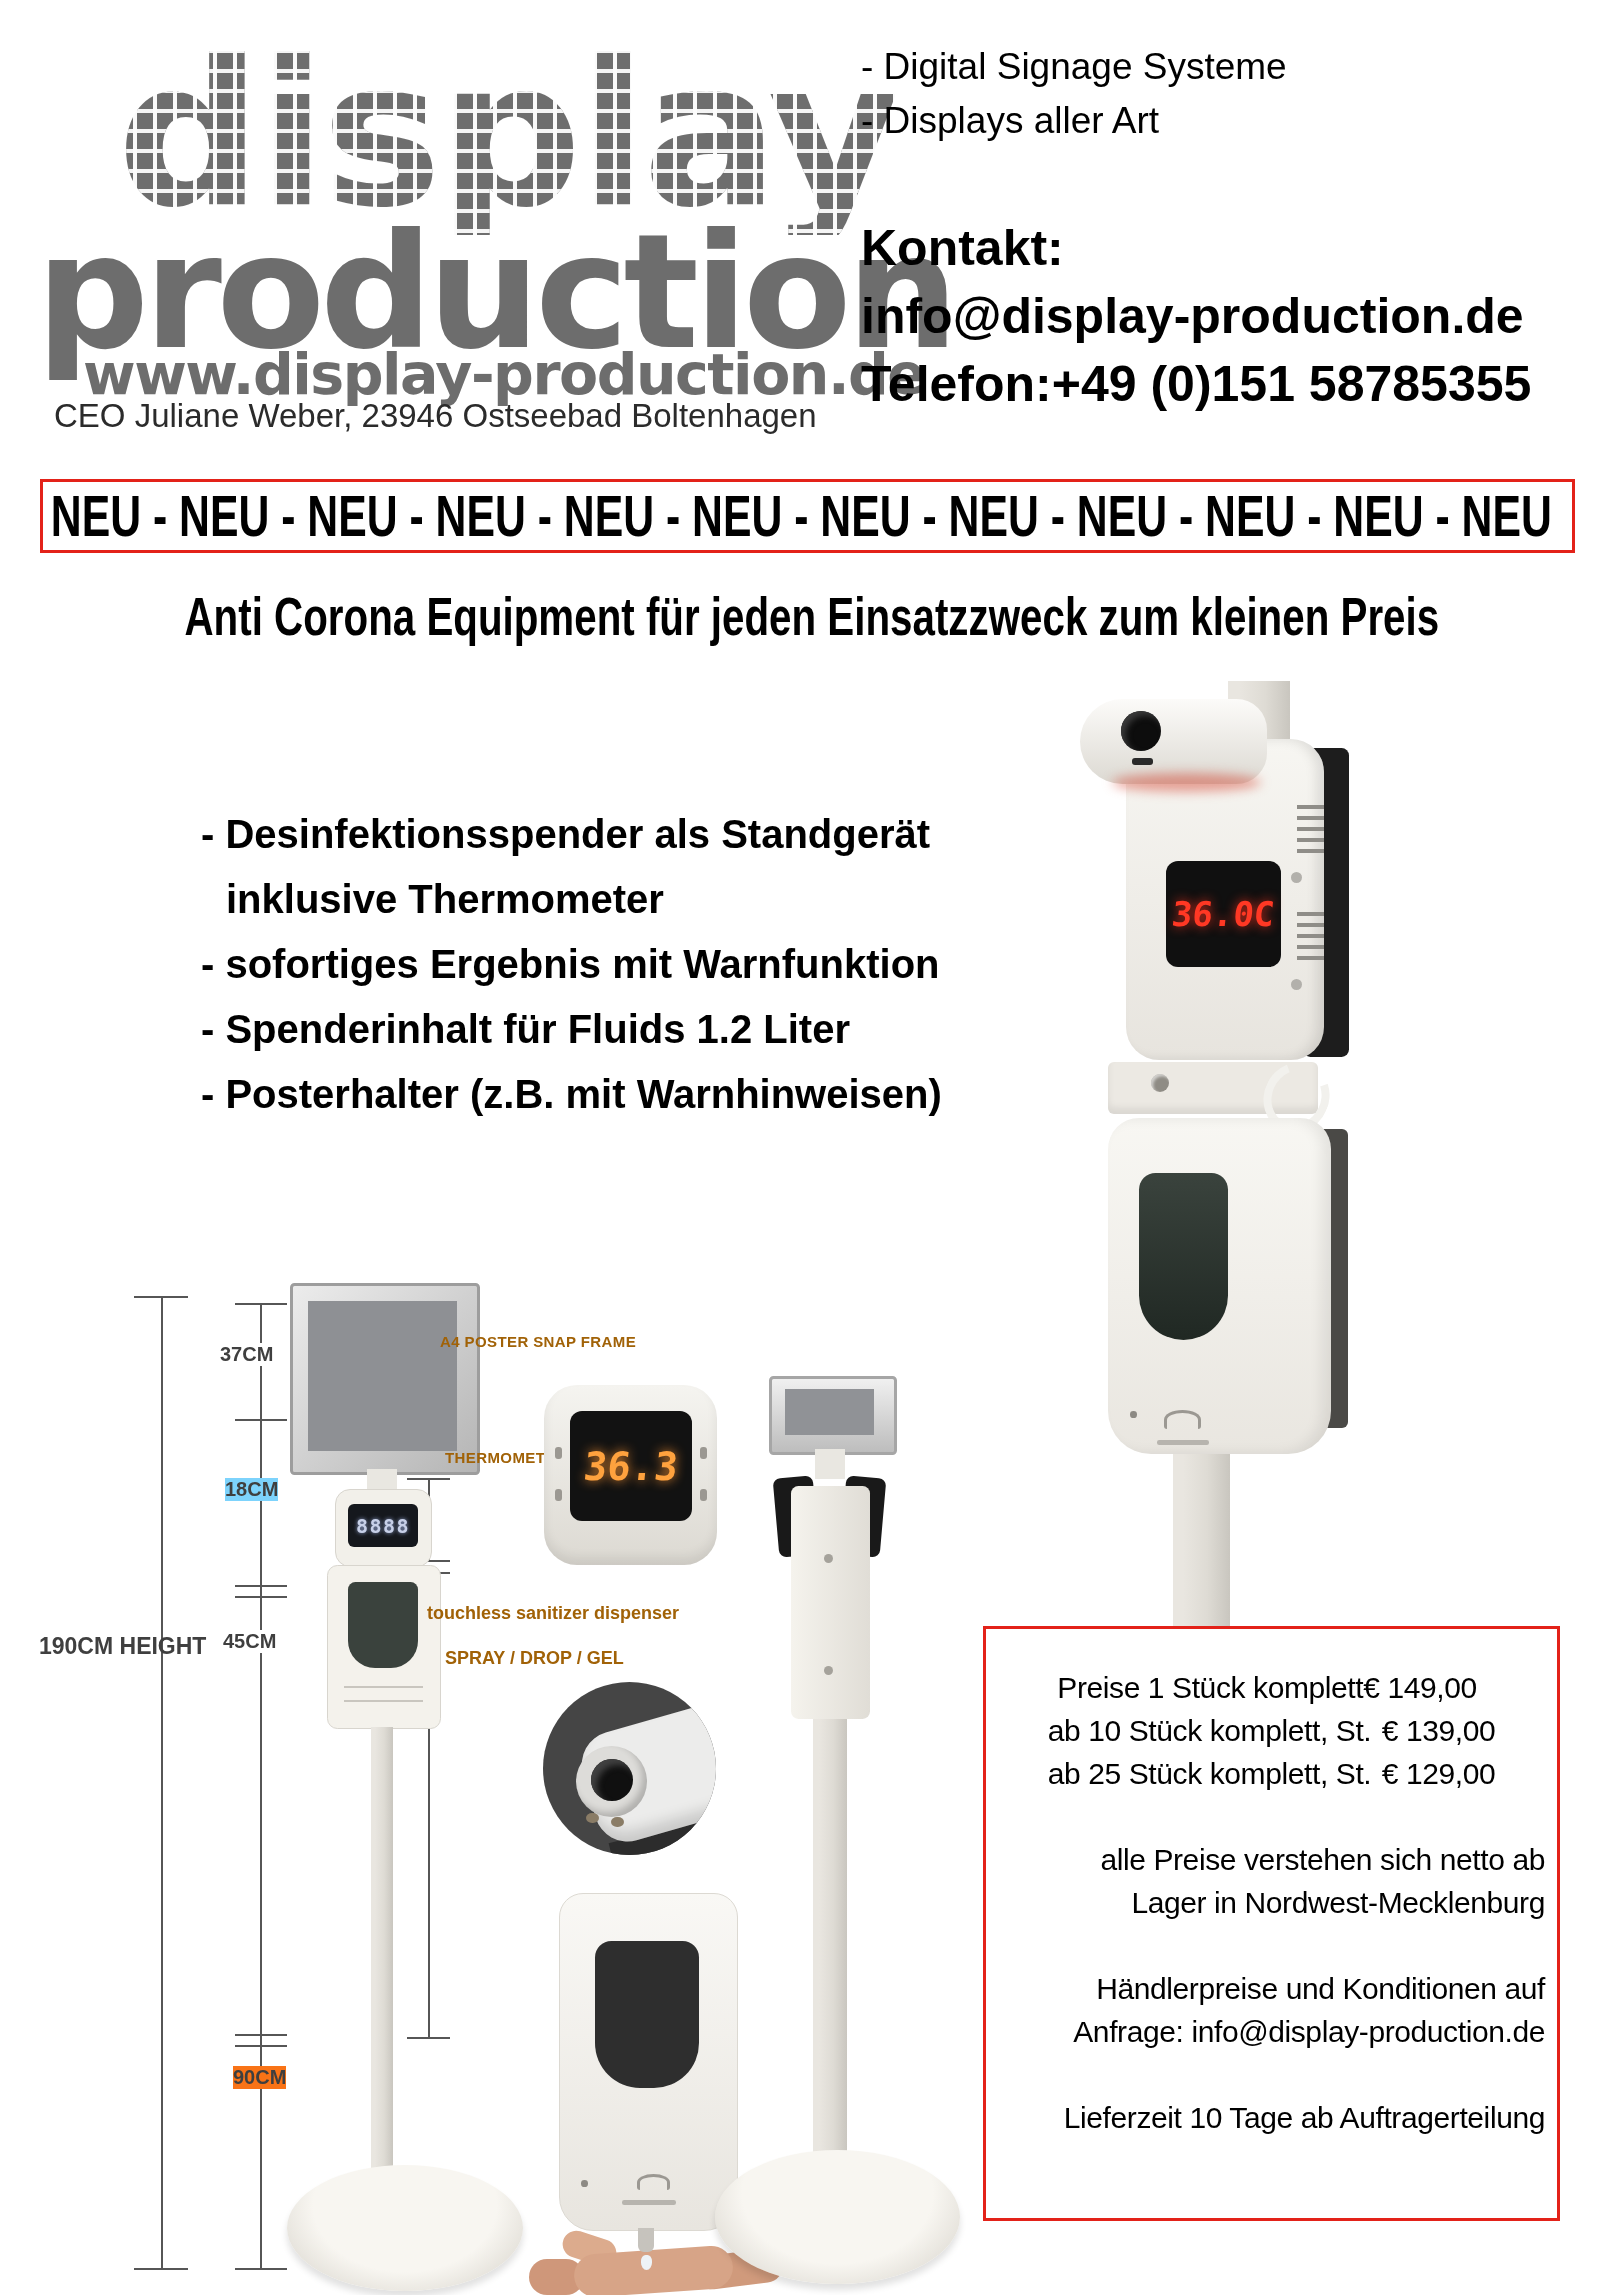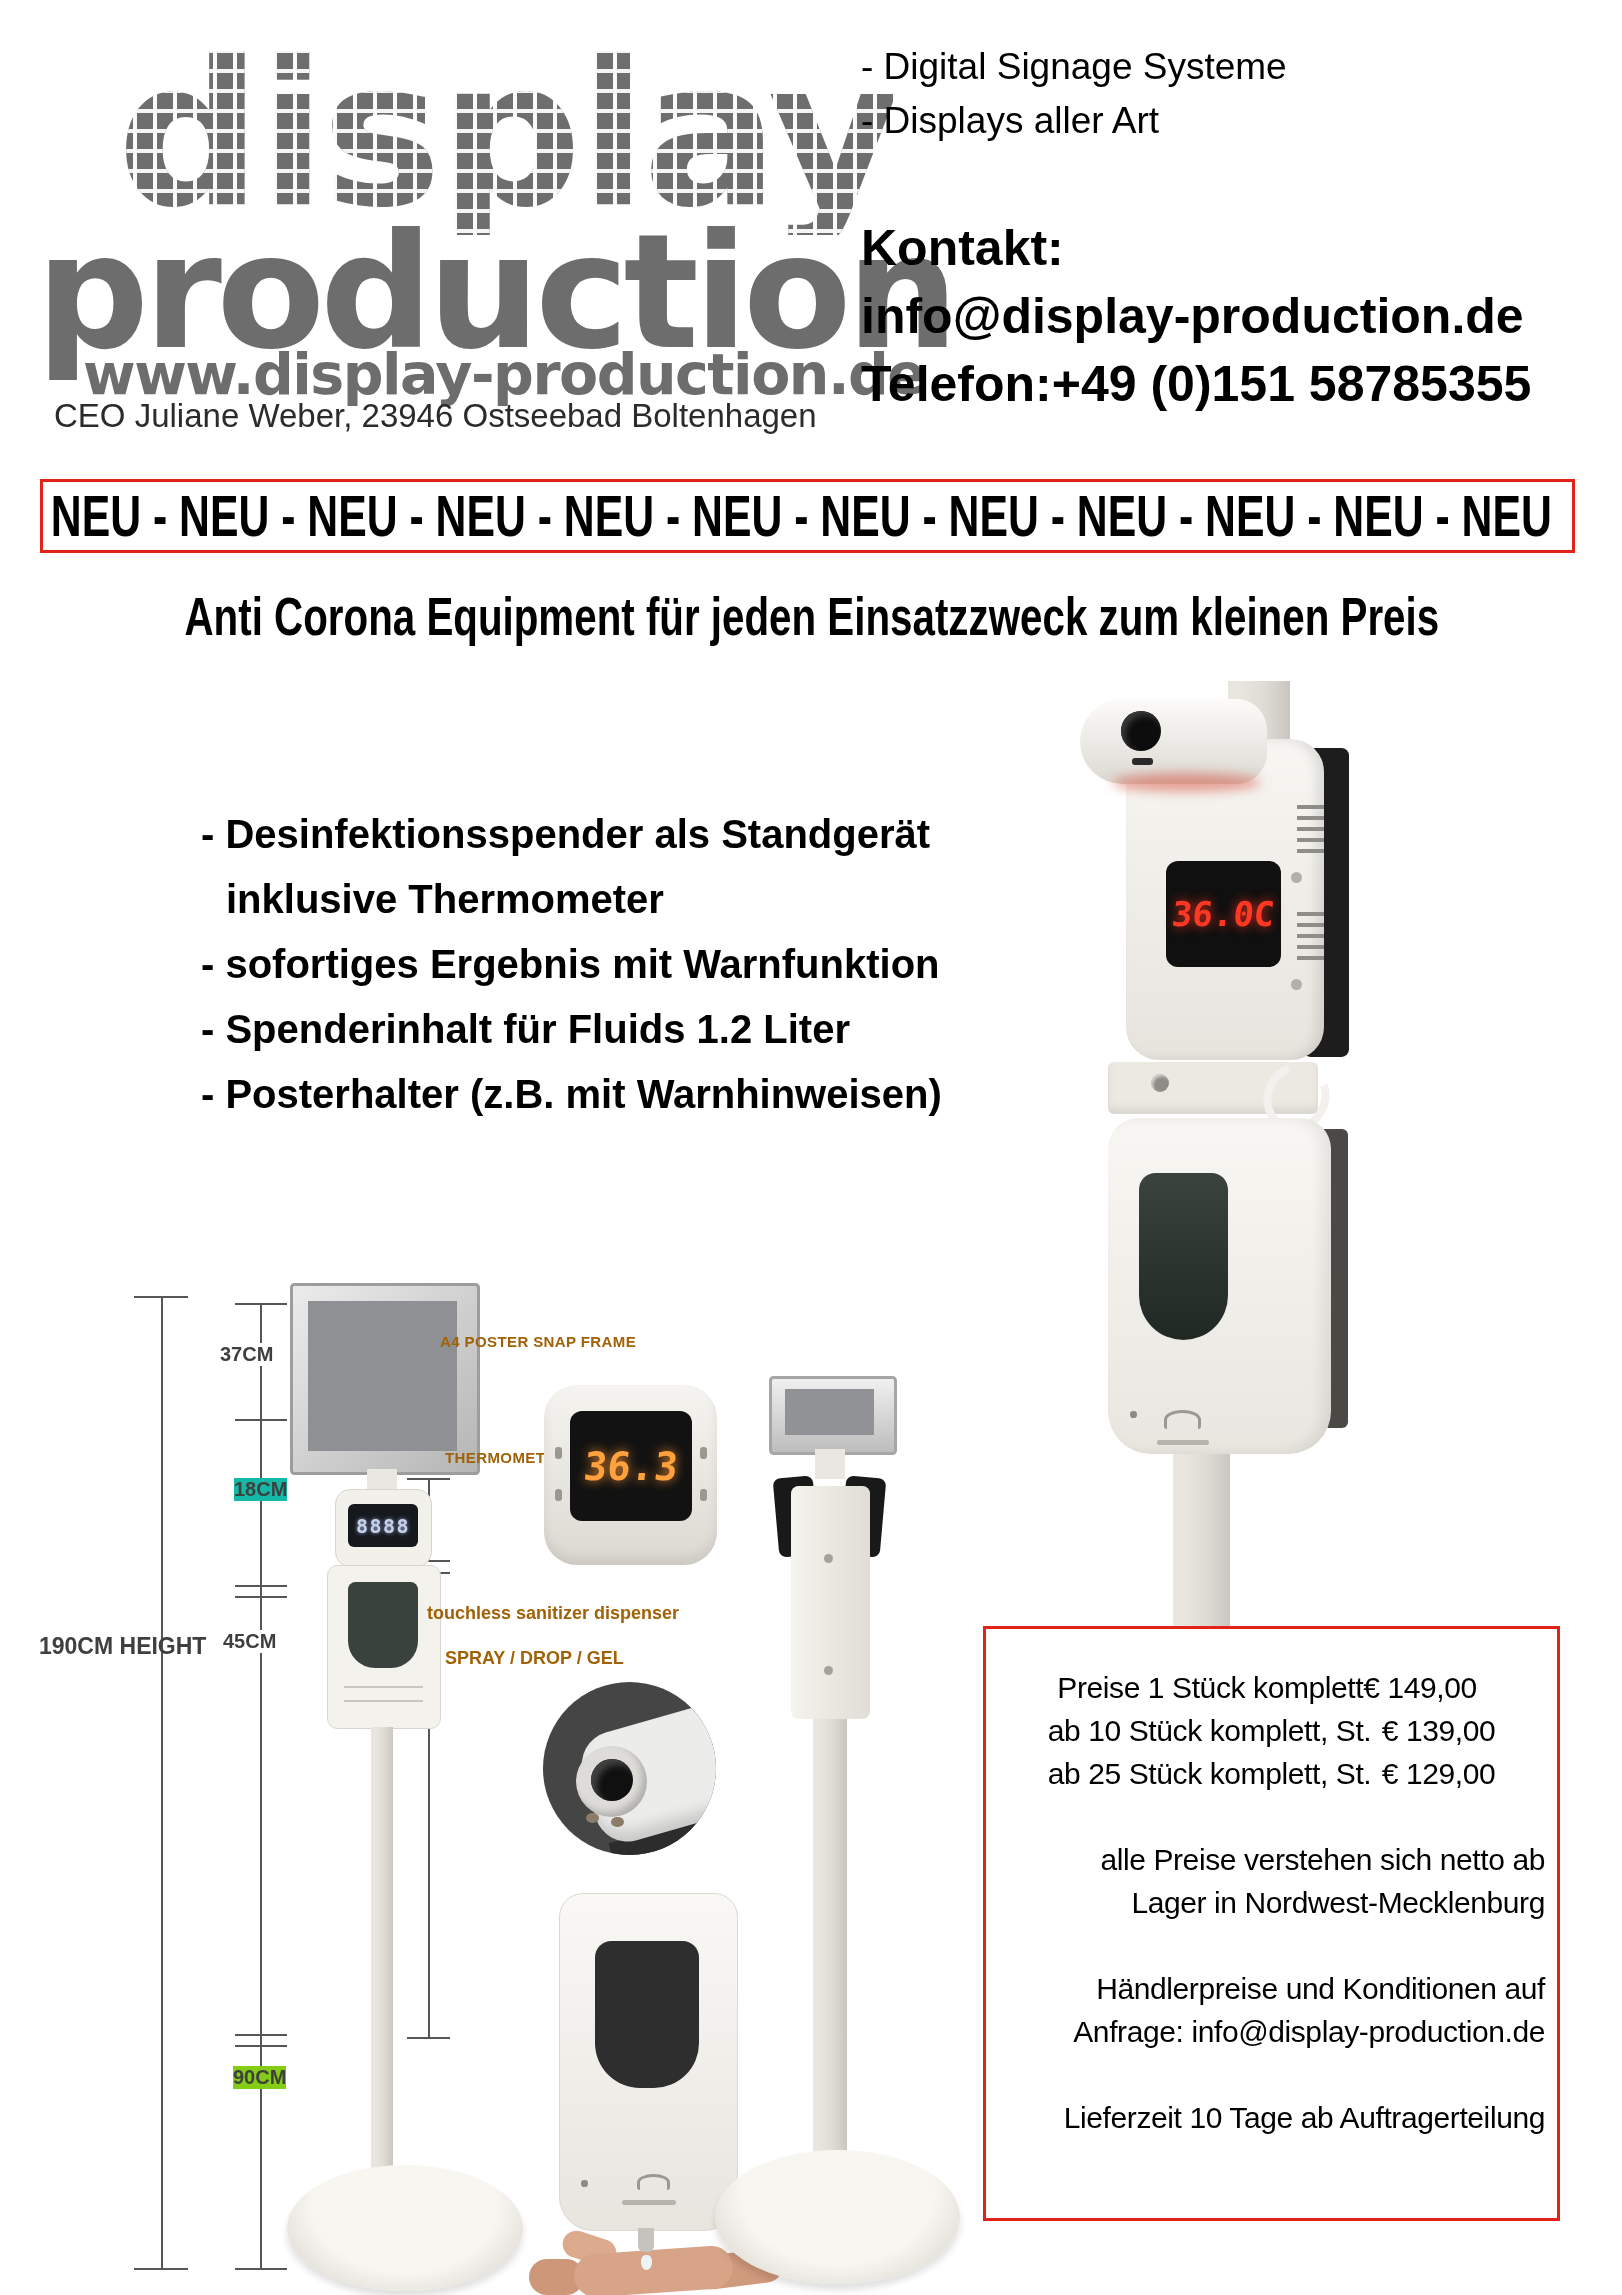--- a/index.html
+++ b/index.html
@@ -231,23 +231,23 @@
 
   <div class="abs vline" style="left:260px;top:1303px;height:967px;"></div>
   <div class="abs tick" style="left:235px;top:1303px;width:52px;"></div>
   <div class="abs tick" style="left:235px;top:1419px;width:52px;"></div>
   <div class="abs tick" style="left:235px;top:1585px;width:52px;"></div>
   <div class="abs tick" style="left:235px;top:1596px;width:52px;"></div>
   <div class="abs tick" style="left:235px;top:2034px;width:52px;"></div>
   <div class="abs tick" style="left:235px;top:2045px;width:52px;"></div>
   <div class="abs tick" style="left:235px;top:2268px;width:52px;"></div>
   <div class="abs dimlabel" style="left:220px;top:1343px;font-size:20px;background:#fff;">37CM</div>
-  <div class="abs dimlabel" style="left:234px;top:1478px;font-size:20px;background:#14b8a6;">18CM</div>
+  <div class="abs dimlabel" style="left:225px;top:1478px;font-size:20px;background:#7dd3fc;">18CM</div>
   <div class="abs dimlabel" style="left:223px;top:1630px;font-size:20px;background:#fff;">45CM</div>
-  <div class="abs dimlabel" style="left:233px;top:2066px;font-size:20px;background:#84cc16;">90CM</div>
+  <div class="abs dimlabel" style="left:233px;top:2066px;font-size:20px;background:#f97316;">90CM</div>
 
   <div class="abs vline" style="left:428px;top:1286px;height:177px;"></div>
   <div class="abs tick" style="left:407px;top:1286px;width:43px;"></div>
   <div class="abs tick" style="left:407px;top:1462px;width:43px;"></div>
   <div class="abs vline" style="left:428px;top:1478px;height:83px;"></div>
   <div class="abs tick" style="left:407px;top:1478px;width:43px;"></div>
   <div class="abs tick" style="left:407px;top:1560px;width:43px;"></div>
   <div class="abs vline" style="left:428px;top:1572px;height:467px;"></div>
   <div class="abs tick" style="left:407px;top:1572px;width:43px;"></div>
   <div class="abs tick" style="left:407px;top:2037px;width:43px;"></div>

